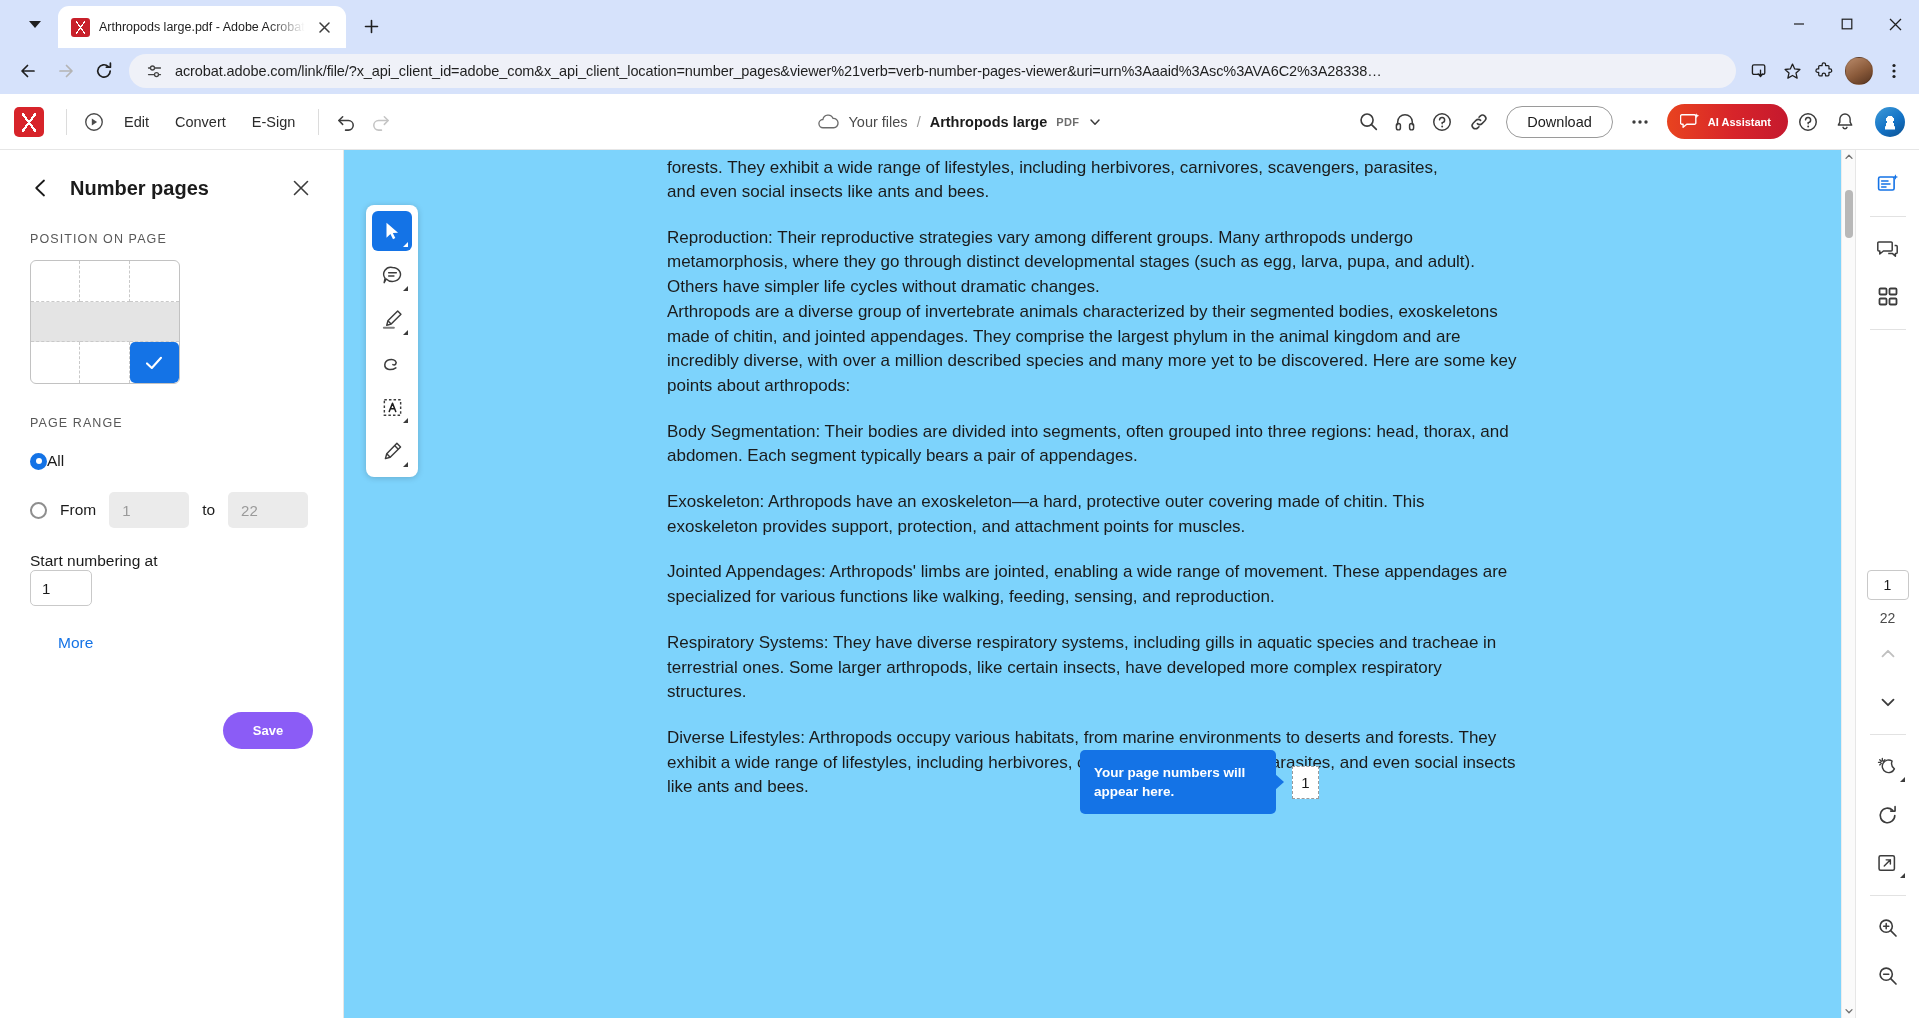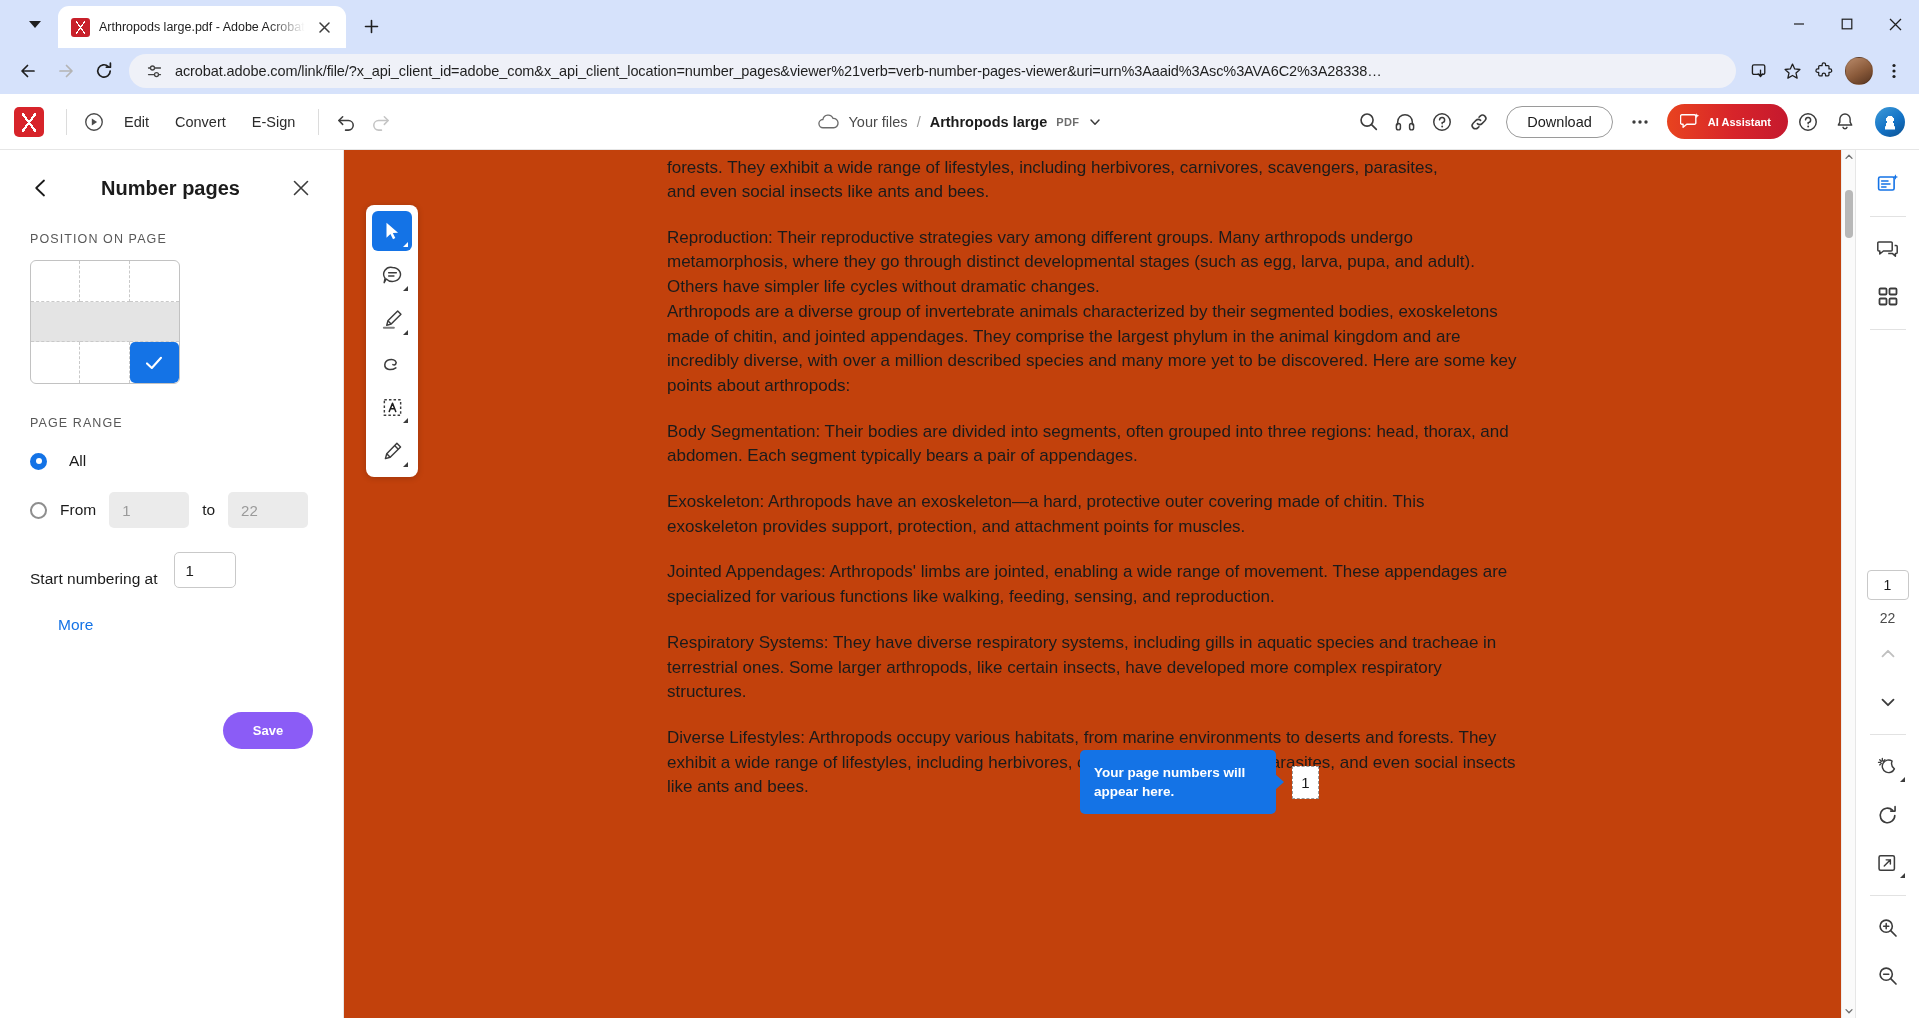--- a/index.html
+++ b/index.html
@@ -302,21 +302,20 @@
     padding: 0 30px;
     flex: 0 0 auto;
     position: relative;
   }
   .panel-head {
     display: flex;
     align-items: center;
     gap: 18px;
     padding: 26px 0 0 0;
     position: relative;
-    text-align: center;
   }
   .back-chevron {
     width: 22px; height: 22px;
     cursor: pointer;
     flex: 0 0 auto;
   }
   .panel-title {
     font-size: 20px;
     font-weight: 700;
     color: #1b1b1b;
@@ -358,21 +357,21 @@
   .pos-cell.mid { background: #e4e4e4; border-right-color: transparent; }
   .pos-cell.selected {
     background: #1473e6;
     border-color: transparent;
     border-radius: 5px;
   }
   .radio-row {
     display: flex;
     align-items: center;
     margin-top: 22px;
-    gap: 22px;
+    gap: 0;
   }
   .radio {
     width: 17px; height: 17px;
     border-radius: 50%;
     border: 2px solid #8e8e8e;
     background: #fff;
     flex: 0 0 auto;
     cursor: pointer;
     position: relative;
   }
@@ -399,23 +398,24 @@
     font-size: 15px;
     color: #1b1b1b;
     padding: 0 13px;
     font-family: inherit;
     outline: none;
   }
   .range-input::placeholder { color: #9a9a9a; }
   .to-label { font-size: 15.5px; color: #1b1b1b; }
   .start-row {
     display: flex;
-    align-items: flex-end;
-    gap: 16px;
+    align-items: flex-start;
+    gap: 0;
     margin-top: 24px;
+    flex-direction: column;
   }
   .start-label { font-size: 15.5px; color: #1b1b1b; }
   .start-input {
     border: 1px solid #c9c9c9;
     border-radius: 5px;
     height: 36px;
     width: 62px;
     font-size: 15px;
     color: #1b1b1b;
     padding: 0 11px;
@@ -443,21 +443,21 @@
     cursor: pointer;
     font-family: inherit;
     position: absolute;
     left: 223px;
     top: 562px;
   }
 
   
   .doc-area {
     flex: 1 1 auto;
-    background: #c2410c;
+    background: #7dd3fc;
     position: relative;
     overflow: hidden;
   }
   .tool-palette {
     position: absolute;
     left: 22px;
     top: 55px;
     width: 52px;
     background: #fff;
     border-radius: 8px;

